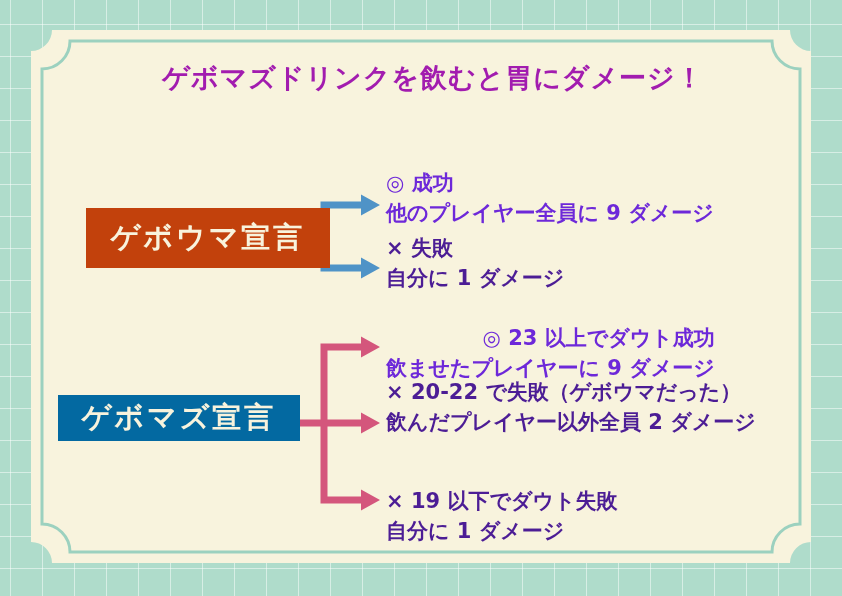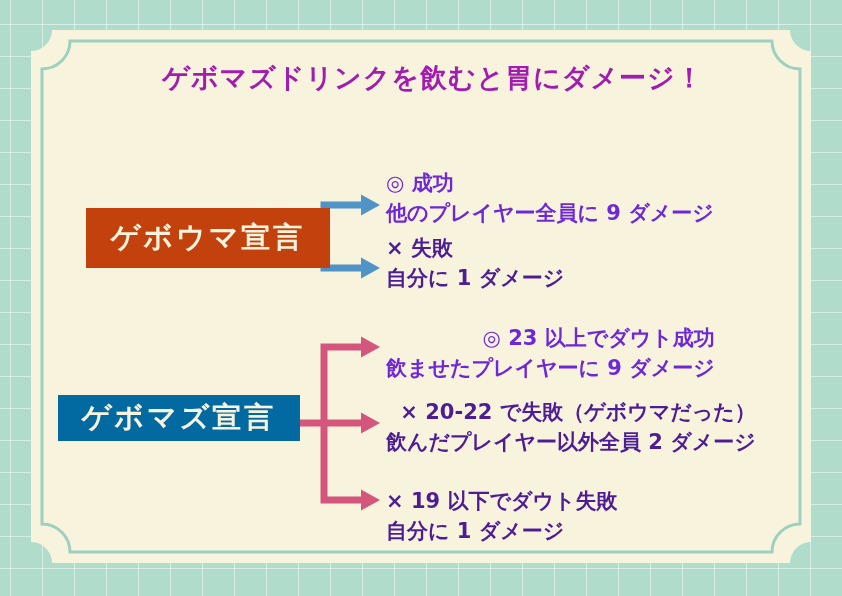--- a/index.html
+++ b/index.html
@@ -24,21 +24,21 @@
     position:absolute;display:flex;align-items:center;justify-content:center;
     color:#f8f3dd;font-size:29px;letter-spacing:3px;
   }
   .label-box.blue{left:58px;top:208px;width:244px;height:60px;background:#c2410c;margin-left:28px;}
   .label-box.pink{left:58px;top:395px;width:242px;height:46px;background:#0369a1;}
   .branch{
     position:absolute;left:386px;font-size:21px;line-height:30px;white-space:nowrap;
   }
   .tone-blue{color:#6d28d9;}
   .tone-pink{color:#4c1d95;}
-  .b1{top:168px;} .b2{top:233px;} .b3{top:323px;text-align:right;} .b4{top:397px;text-align:right;} .b5{top:486px;}
+  .b1{top:168px;} .b2{top:233px;} .b3{top:323px;text-align:right;} .b4{top:377px;} .b5{top:486px;}
 </style>
 </head>
 <body>
 
 <div class="stage">
 
   <div class="bg-grid"></div>
 
   <svg class="layer" viewBox="0 0 842 596">
     <path d="M52 30 H790 A21 21 0 0 0 811 51 V542 A21 21 0 0 0 790 563 H52 A21 21 0 0 0 31 542 V51 A21 21 0 0 0 52 30 Z" fill="#f8f3dd"></path>

